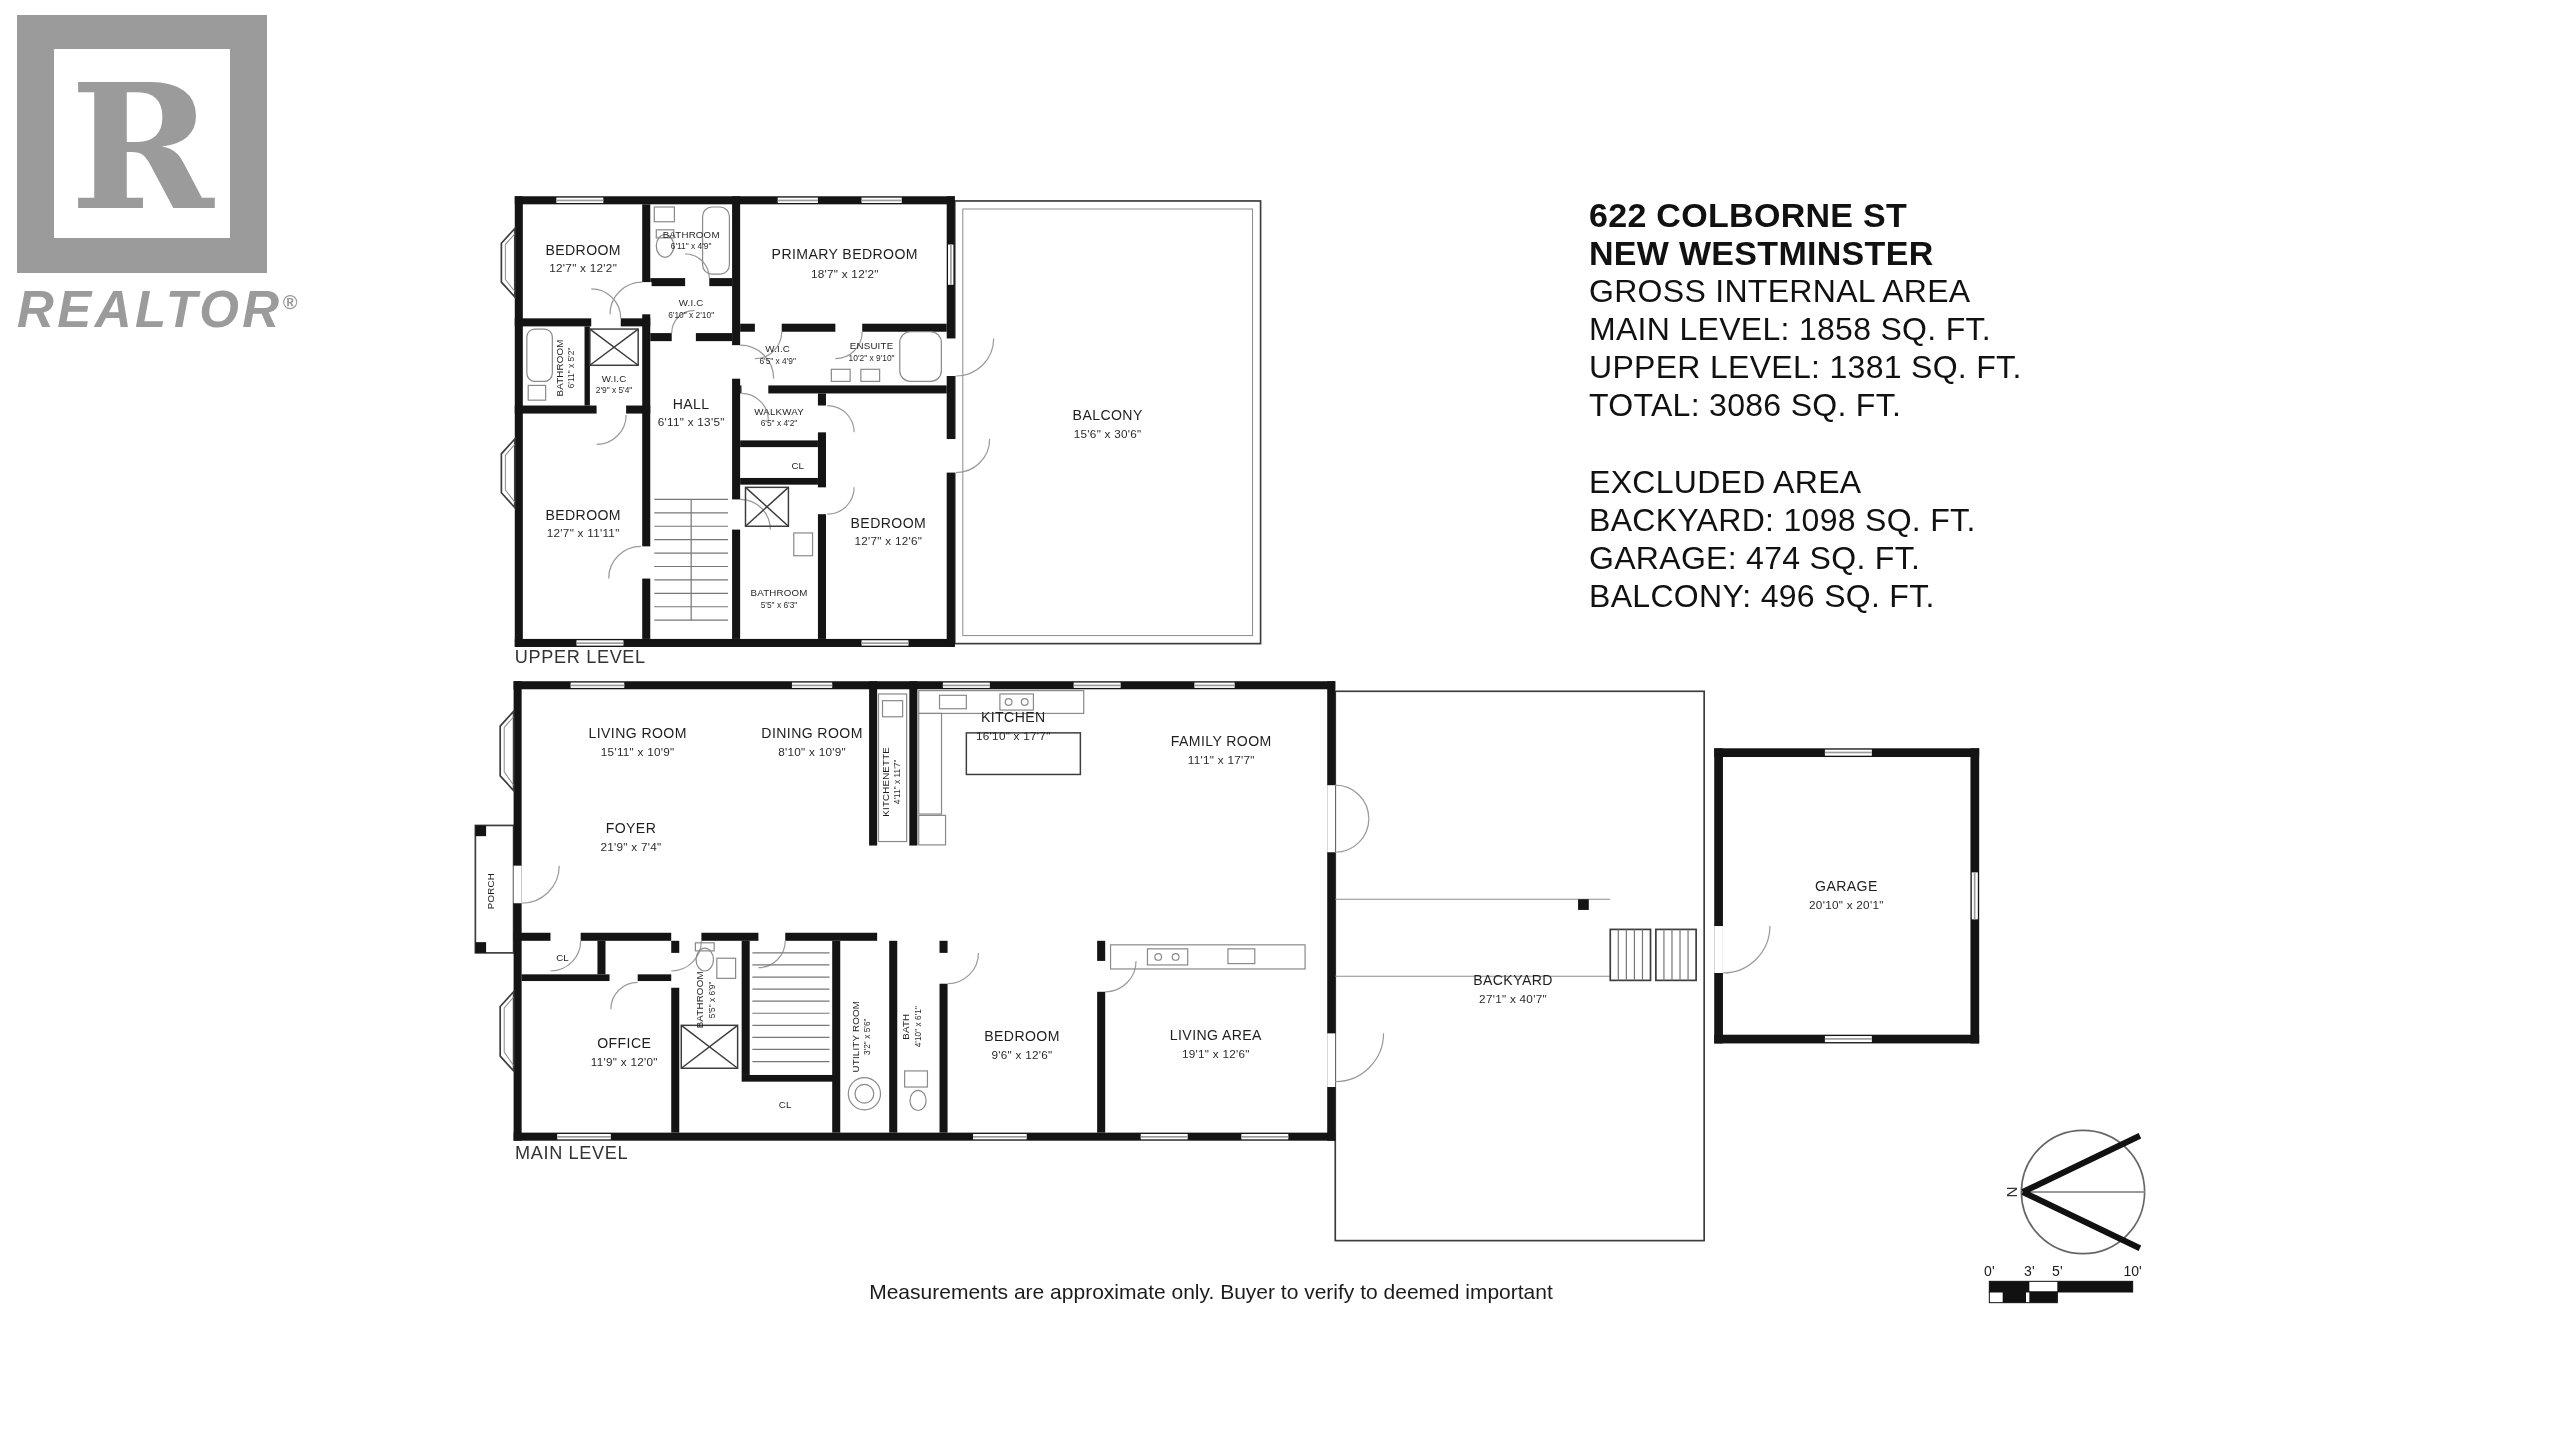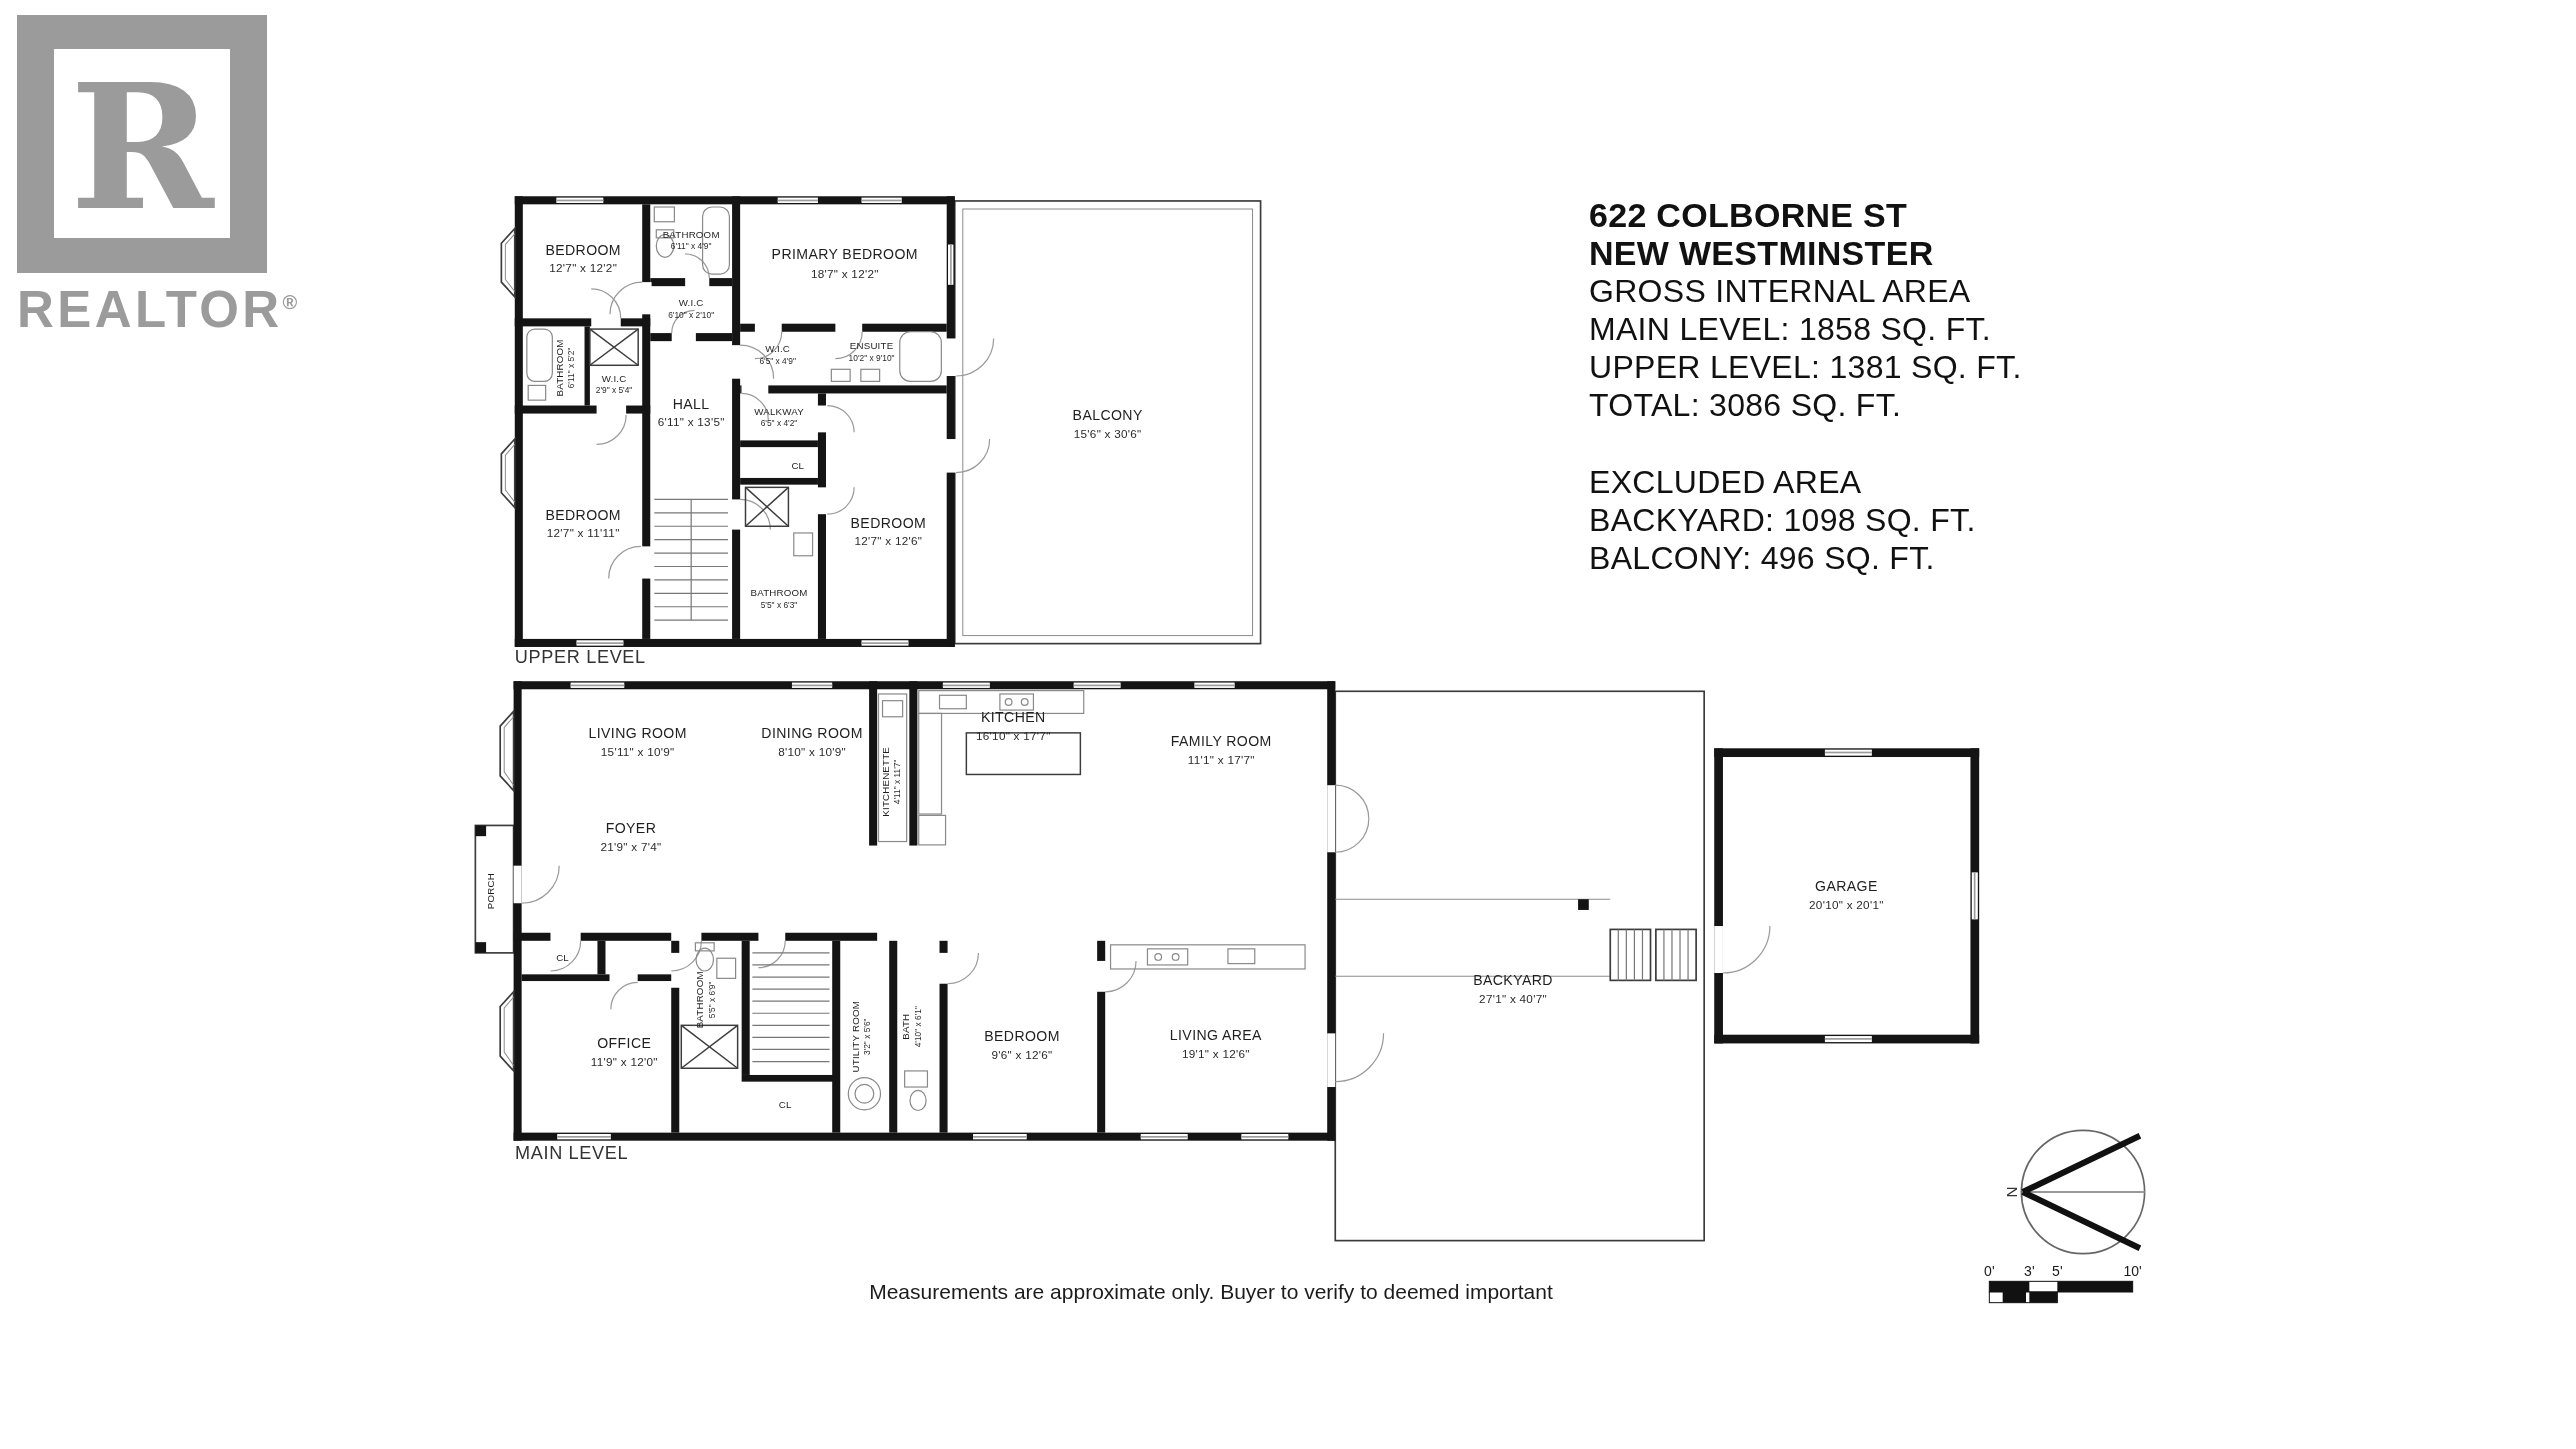--- a/index.html
+++ b/index.html
@@ -7,21 +7,21 @@
           font-family:"Liberation Sans", sans-serif; }
 
   
   .logo-box { position:absolute; left:17px; top:14.8px; width:250px; height:258px;
               background:#9b9b9b; display:flex; align-items:center; justify-content:center; }
   .logo-inner { width:176px; height:189px; background:#ffffff; display:flex;
                 align-items:center; justify-content:center; }
   .logo-inner span { font-family:"DejaVu Serif", serif; font-weight:bold; font-size:173px;
                      line-height:1; color:#9b9b9b; transform:translateY(4px); }
   .logo-word { position:absolute; left:17px; top:280px; width:282px;
-               font-size:51px; font-weight:600; letter-spacing:3.4px; color:#9b9b9b; }
+               font-size:51px; font-weight:600; letter-spacing:3.4px; color:#9b9b9b;font-style:italic; }
   .logo-word sup { font-size:20px; vertical-align:super; }
 
   
   .info { position:absolute; left:1589px; top:196px; color:#111; font-size:32px; line-height:38px;
           letter-spacing:0.3px; white-space:nowrap; }
   .info .addr { font-weight:bold; font-size:34px; }
   .info .spacer { height:39px; }
 
   
   .disclaimer { position:absolute; left:1211px; top:1280px; transform:translateX(-50%);
@@ -68,20 +68,21 @@
   <div class="info">
     <div class="addr">622 COLBORNE ST</div>
     <div class="addr">NEW WESTMINSTER</div>
     <div>GROSS INTERNAL AREA</div>
     <div>MAIN LEVEL: 1858 SQ. FT.</div>
     <div>UPPER LEVEL: 1381 SQ. FT.</div>
     <div>TOTAL: 3086 SQ. FT.</div>
     <div class="spacer"></div>
     <div>EXCLUDED AREA</div>
     <div>BACKYARD: 1098 SQ. FT.</div>
+    <div>GARAGE: 474 SQ. FT.</div>
     <div>BALCONY: 496 SQ. FT.</div>
   </div>
 
   <svg style="left:496px; top:184px;" width="778" height="490" viewBox="0 0 1160 730">
 
     <g>
       <rect class="thin-outline" x="684" y="25" width="456" height="660"></rect>
       <rect class="thin-outline2" x="696" y="37" width="432" height="636"></rect>
     </g>
 

